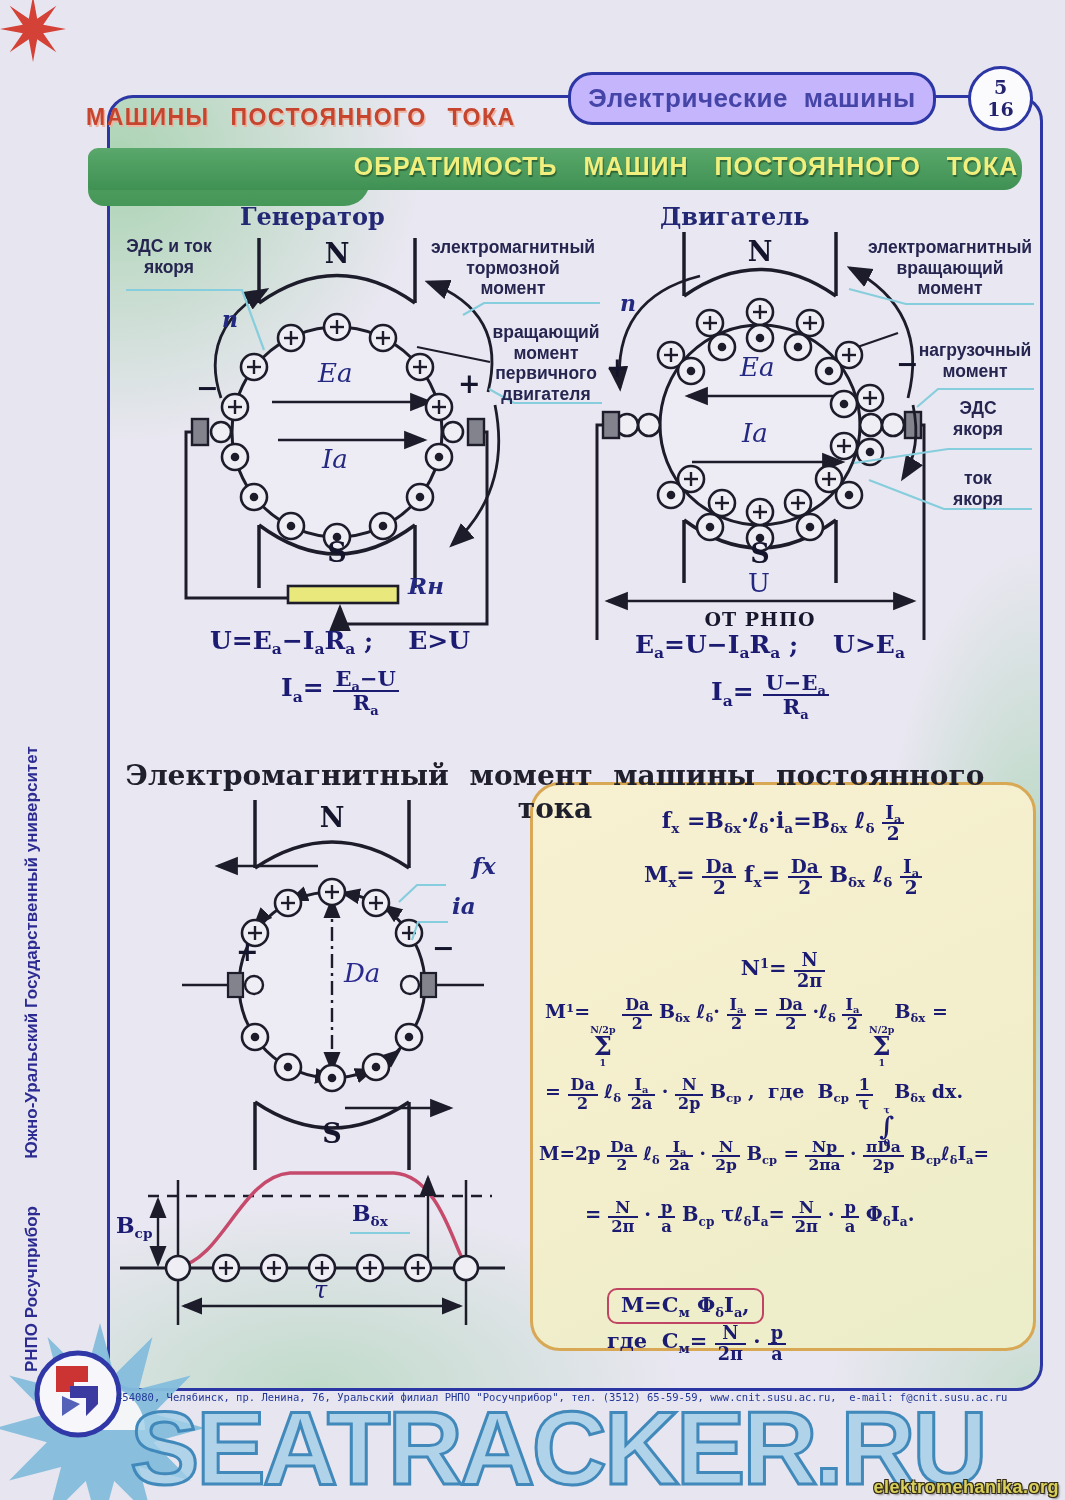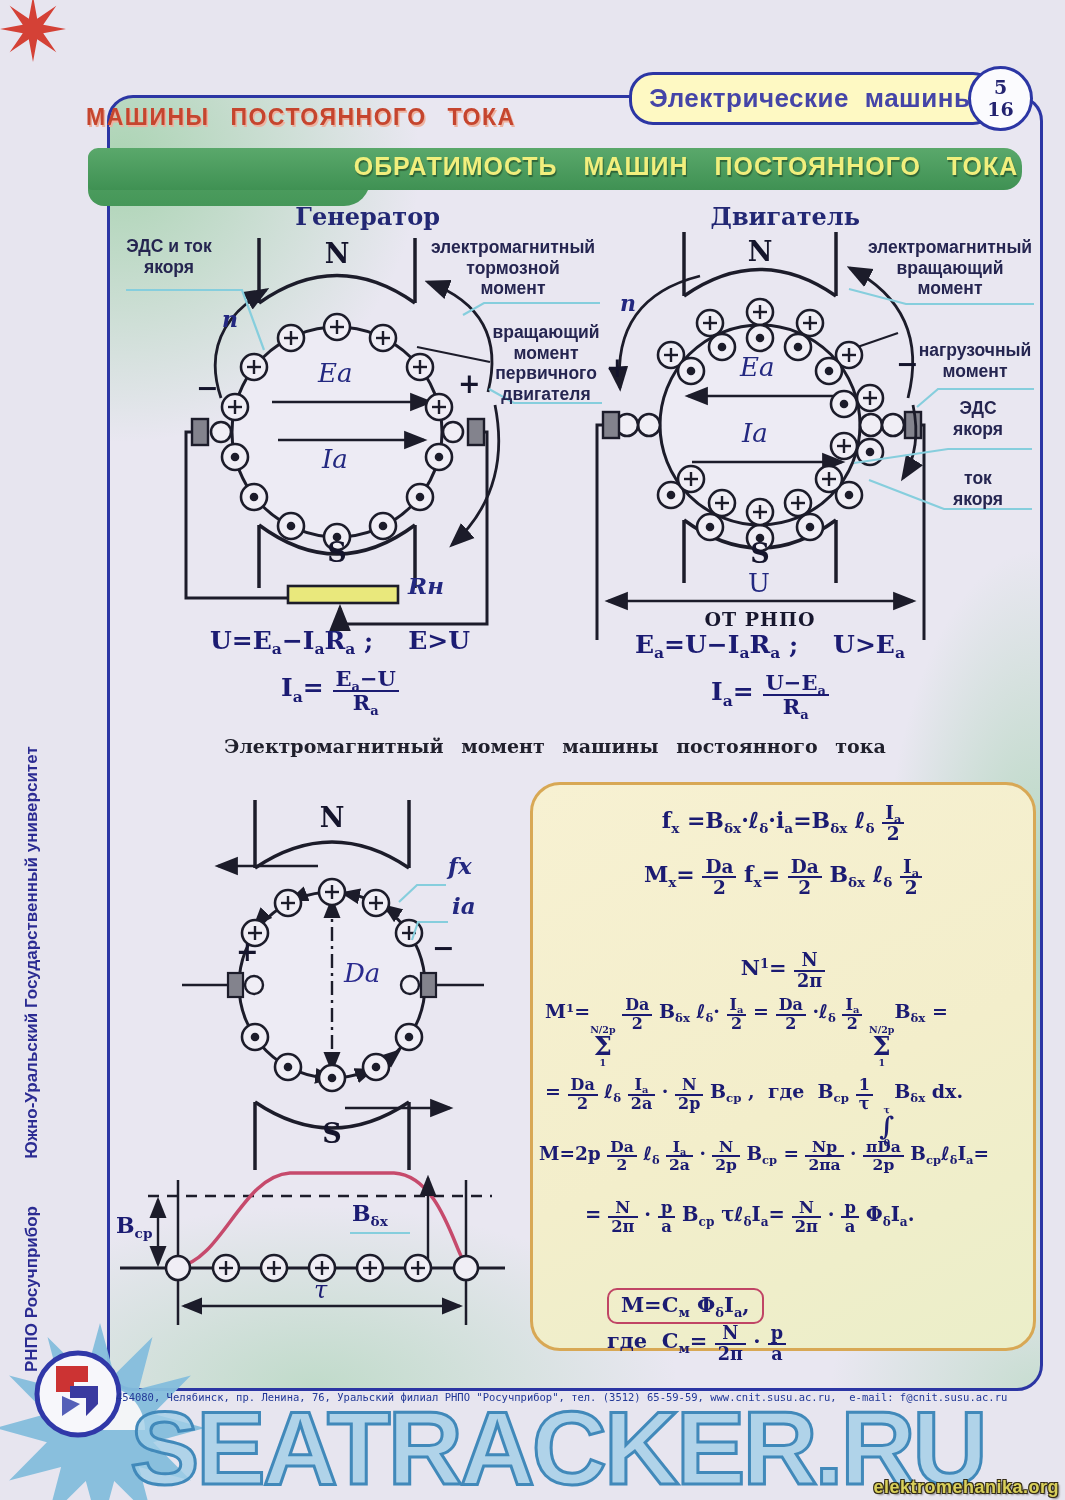--- a/index.html
+++ b/index.html
@@ -7,22 +7,22 @@
         font-family:"Liberation Sans",sans-serif;}
   .abs{position:absolute;}
   
   .frame{left:107px;top:95px;width:930px;height:1290px;border:3.5px solid #2c36a4;border-radius:26px;
     background:
       radial-gradient(ellipse 430px 400px at 1% 5%, rgba(120,196,128,.55), rgba(120,196,128,0) 70%),
       radial-gradient(ellipse 220px 520px at 100% 64%, rgba(120,196,134,.5), rgba(120,196,134,0) 72%),
       radial-gradient(ellipse 520px 260px at 22% 100%, rgba(136,202,148,.42), rgba(136,202,148,0) 70%),
       radial-gradient(ellipse 300px 200px at 100% 100%, rgba(136,202,148,.35), rgba(136,202,148,0) 70%),
       #e9e7f1;}
-  .series-oval{left:629px;top:72px;width:362px;height:47px;border:3.5px solid #2c36a4;border-radius:24px;
-    background:#fef9c3;display:flex;align-items:center;justify-content:center;
+  .series-oval{left:568px;top:72px;width:362px;height:47px;border:3.5px solid #2c36a4;border-radius:24px;
+    background:#c4b5fd;display:flex;align-items:center;justify-content:center;
     font-weight:bold;font-size:26px;color:#4545a8;letter-spacing:.5px;word-spacing:8px;}
   .page-circle{left:968px;top:66px;width:59px;height:59px;border:3.5px solid #2c36a4;border-radius:50%;
     background:#fbfbfe;display:flex;flex-direction:column;align-items:center;justify-content:center;
     font-family:"DejaVu Serif",serif;font-weight:bold;font-size:19px;color:#232370;line-height:1.15;}
   .kicker{left:86px;top:104px;font-weight:bold;font-size:23px;color:#c5452e;letter-spacing:1.5px;
     word-spacing:13px;text-shadow:1.5px 1.5px 0 #edb2a0;}
   .banner-tab{left:88px;top:150px;width:282px;height:56px;background:linear-gradient(#57a468,#459758);
     border-radius:8px 0 26px 16px;}
   .banner-bar{left:88px;top:148px;width:934px;height:42px;background:linear-gradient(#5aa86b,#3f9153);
     border-radius:10px 18px 18px 4px;}
@@ -32,29 +32,29 @@
   .sidebar{left:22px;top:1372px;transform:rotate(-90deg);transform-origin:0 0;width:800px;
     font-weight:bold;font-size:17px;color:#2b2b92;white-space:pre;}
   .address{left:116px;top:1391px;width:940px;font-family:"DejaVu Sans Mono",monospace;font-size:10.5px;
     color:#223897;white-space:pre;}
   .watermark{left:130px;top:1396px;width:950px;font-weight:bold;font-size:104px;line-height:1;
     font-family:"Liberation Sans",sans-serif;letter-spacing:-3px;color:rgba(160,206,231,.78);
     -webkit-text-stroke:3px #4189ba;white-space:nowrap;}
   .site{right:6px;top:1477px;font-weight:bold;font-size:18px;color:#d9d05b;letter-spacing:.5px;
     text-shadow:-1px -1px 0 #332b15,1px -1px 0 #332b15,-1px 1px 0 #332b15,1px 1px 0 #332b15,2px 2px 2px rgba(0,0,0,.45);text-align:right;}
   
-  .dg-title{font-family:"DejaVu Serif",serif;font-weight:bold;font-size:24px;color:#232874;text-align:right;}
+  .dg-title{font-family:"DejaVu Serif",serif;font-weight:bold;font-size:24px;color:#232874;text-align:left;}
   .pole{font-family:"DejaVu Serif",serif;font-weight:bold;font-size:27px;color:#14142c;text-align:center;width:44px;}
   .sign{font-family:"DejaVu Serif",serif;font-weight:bold;font-size:27px;color:#14142c;}
   .nlab{font-family:"DejaVu Serif",serif;font-weight:bold;font-style:italic;font-size:22px;color:#232880;}
   .sym{font-family:"DejaVu Serif",serif;font-weight:normal;font-style:italic;font-size:26px;color:#232880;white-space:pre;}
   .sym2{font-family:"DejaVu Serif",serif;font-weight:bold;font-style:italic;font-size:23px;color:#232880;white-space:pre;}
   .callout{font-weight:bold;font-size:17.5px;color:#252550;text-align:center;line-height:1.18;white-space:pre-line;}
-  .heading{font-family:"DejaVu Serif",serif;font-weight:bold;font-size:19px;color:#20202c;
-    text-align:center;word-spacing:11px;}
+  .heading{font-family:"DejaVu Serif",serif;font-weight:bold;font-size:28px;color:#20202c;
+    text-align:center;word-spacing:11px;margin-top:24px;}
   .smallcap{font-family:"DejaVu Serif",serif;font-weight:bold;font-size:19px;color:#17172e;letter-spacing:1px;text-align:center;}
   
   .fx{font-family:"DejaVu Serif","DejaVu Sans",serif;font-weight:bold;color:#1b1b72;white-space:pre;}
   .fx .ss{font-size:.62em;line-height:0;}
   .fx .sb{vertical-align:-.35em;}
   .fx .sp{vertical-align:.55em;}
   .fx .frac{display:inline-block;vertical-align:-.55em;text-align:center;line-height:1.05;}
   .fx .frac .num{display:block;font-size:.84em;padding:0 3px;}
   .fx .frac .den{display:block;font-size:.84em;padding:0 3px;border-top:2px solid currentColor;}
   .fx .bigop{display:inline-flex;flex-direction:column;align-items:center;vertical-align:-.75em;line-height:1;}
@@ -360,21 +360,21 @@
   <div class="abs fx gform" style="left:590px;top:630px;width:360px">E<span class="ss sb">a</span>=U−I<span class="ss sb">a</span>R<span class="ss sb">a</span> ;    U&gt;E<span class="ss sb">a</span></div>
   <div class="abs fx gform" style="left:650px;top:672px;width:240px">I<span class="ss sb">a</span>= <span class="frac"><span class="num">U−E<span class="ss sb">a</span></span><span class="den">R<span class="ss sb">a</span></span></span></div>
 
   <div class="abs heading" style="left:120px;top:735px;width:870px">Электромагнитный  момент  машины  постоянного  тока</div>
 
   <div class="abs pole" style="left:310px;top:802px">N</div>
   <div class="abs pole" style="left:310px;top:1118px">S</div>
   <div class="abs sign" style="left:236px;top:936px">+</div>
   <div class="abs sign" style="left:432px;top:932px">−</div>
   <div class="abs sym" style="left:344px;top:958px;color:#2a2a8e">Da</div>
-  <div class="abs sym2" style="left:448px;top:852px">f<span class="ss sb">x</span></div>
+  <div class="abs sym2" style="left:472px;top:852px">f<span class="ss sb">x</span></div>
   <div class="abs sym2" style="left:452px;top:892px">i<span class="ss sb">a</span></div>
 
   <div class="abs fx" style="left:116px;top:1212px;font-size:22px">B<span class="ss sb">ср</span></div>
   <div class="abs fx" style="left:352px;top:1200px;font-size:22px">B<span class="ss sb">δx</span></div>
   <div class="abs sym" style="left:314px;top:1276px;font-size:24px;color:#1b1b72">τ</div>
 
   <div class="abs sidebar">РНПО Росучприбор          Южно-Уральский Государственный университет</div>
   <div class="abs address">454080, Челябинск, пр. Ленина, 76, Уральский филиал РНПО "Росучприбор", тел. (3512) 65-59-59, www.cnit.susu.ac.ru,  e-mail: f@cnit.susu.ac.ru</div>
   <div class="abs watermark">SEATRACKER.RU</div>
   <div class="abs site">elektromehanika.org</div>

